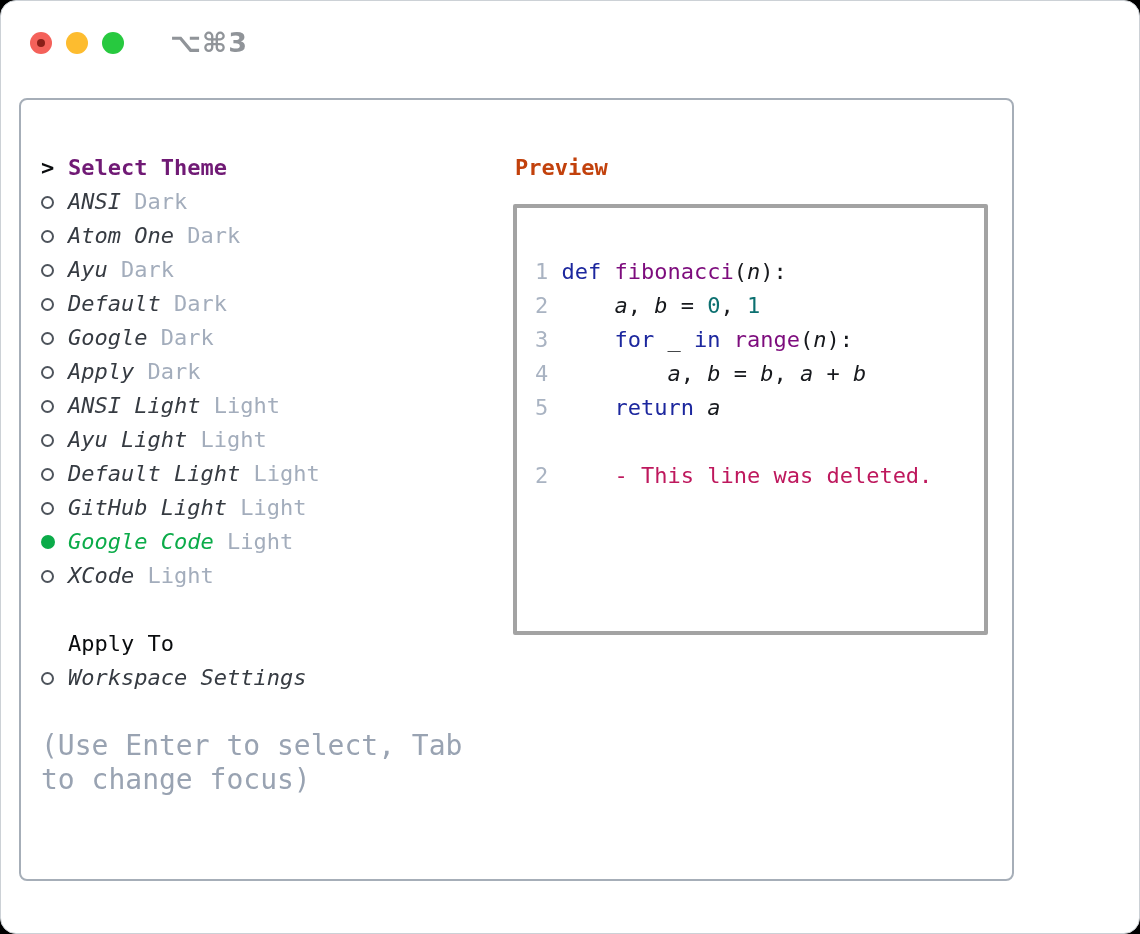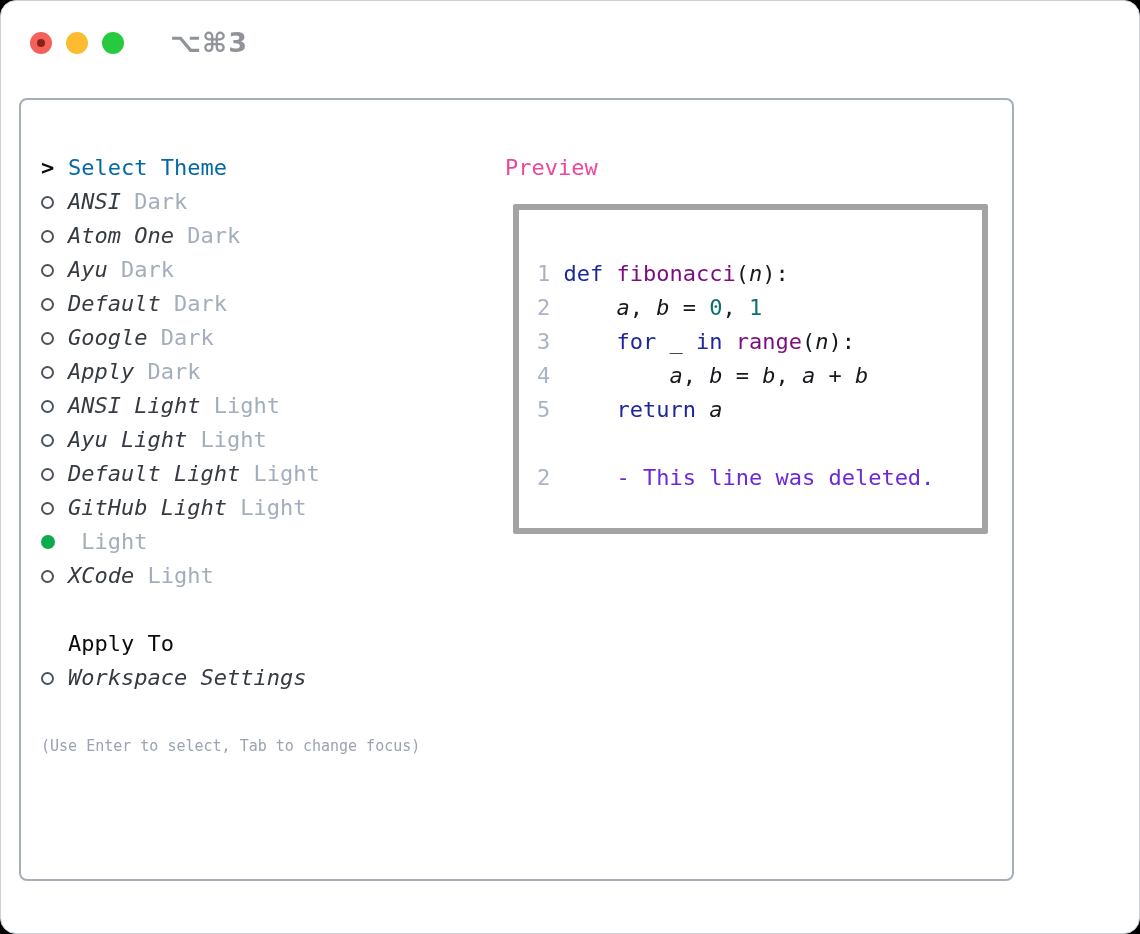--- a/index.html
+++ b/index.html
@@ -41,60 +41,60 @@
     border:2px solid #a6aeb8;border-radius:8px;box-sizing:border-box;
     background:#fff;
   }
   .left-col{
     position:absolute;left:20px;top:51px;width:440px;
     font-size:22px;line-height:34px;color:#363b42;
   }
   .row{display:flex;align-items:center;height:34px;white-space:pre;}
   .icon-col{width:27px;flex:0 0 27px;display:flex;align-items:center;}
   .prompt{color:#0a0c0e;font-weight:bold;}
-  .hdr{color:#0369a1;font-weight:normal;}
+  .hdr{color:#701a75;font-weight:bold;}
   .radio{
     width:13px;height:13px;border:2px solid #4e545c;border-radius:50%;
     box-sizing:border-box;background:transparent;
   }
   .radio.selected{width:14px;height:14px;border:none;background:#0bab49;}
   .name{color:#363b42;font-style:italic;}
   .name.sel{color:#0bab49;}
   .variant{color:#a3adbc;}
   .apply-hdr{color:#0a0c0e;}
   .spacer{height:34px;}
   .hint{
     color:#99a3b2;white-space:normal;width:440px;
-    font-size:15px;line-height:34px;
+    font-size:28px;line-height:34px;
   }
   
   .preview-header{
-    position:absolute;left:484px;top:51px;height:34px;line-height:34px;
-    font-size:22px;font-weight:normal;color:#ec4899;
+    position:absolute;left:494px;top:51px;height:34px;line-height:34px;
+    font-size:22px;font-weight:bold;color:#c2410c;
   }
   .preview-box{
-    position:absolute;left:492px;top:104px;width:475px;height:330px;
-    border:6px solid #a3a3a3;border-radius:2px;box-sizing:border-box;
+    position:absolute;left:492px;top:104px;width:475px;height:431px;
+    border:4px solid #a3a3a3;border-radius:2px;box-sizing:border-box;
     background:#fff;overflow:hidden;
   }
   .code{
     padding:47px 0 0 18px;
   }
   .code-line{
     height:34px;line-height:34px;font-size:22px;white-space:pre;
   }
   .tok{white-space:pre;}
   .ln{color:#a9b3c2;}
   .kw{color:#1c279e;}
   .fn{color:#7d0c7d;}
   .nm{color:#0c7070;}
   .pl{color:#17191d;}
   .vr{color:#17191d;font-style:italic;}
   .cx{color:#8a8d91;}
-  .de{color:#6d28d9;}
+  .de{color:#be185d;}
   .ad{color:#12bd12;}
 </style>
 </head>
 <body>
 
 <div class="window">
 
   <div class="titlebar">
     <span class="light red">
         <span class="dot"></span>
@@ -116,21 +116,21 @@
           <div class="row"><span class="icon-col"><span class="radio"></span></span><span class="name">ANSI</span><span class="variant"> Dark</span></div>
           <div class="row"><span class="icon-col"><span class="radio"></span></span><span class="name">Atom One</span><span class="variant"> Dark</span></div>
           <div class="row"><span class="icon-col"><span class="radio"></span></span><span class="name">Ayu</span><span class="variant"> Dark</span></div>
           <div class="row"><span class="icon-col"><span class="radio"></span></span><span class="name">Default</span><span class="variant"> Dark</span></div>
           <div class="row"><span class="icon-col"><span class="radio"></span></span><span class="name">Google</span><span class="variant"> Dark</span></div>
           <div class="row"><span class="icon-col"><span class="radio"></span></span><span class="name">Apply</span><span class="variant"> Dark</span></div>
           <div class="row"><span class="icon-col"><span class="radio"></span></span><span class="name">ANSI Light</span><span class="variant"> Light</span></div>
           <div class="row"><span class="icon-col"><span class="radio"></span></span><span class="name">Ayu Light</span><span class="variant"> Light</span></div>
           <div class="row"><span class="icon-col"><span class="radio"></span></span><span class="name">Default Light</span><span class="variant"> Light</span></div>
           <div class="row"><span class="icon-col"><span class="radio"></span></span><span class="name">GitHub Light</span><span class="variant"> Light</span></div>
-          <div class="row"><span class="icon-col"><span class="radio selected"></span></span><span class="variant"> Light</span></div>
+          <div class="row"><span class="icon-col"><span class="radio selected"></span></span><span class="name sel">Google Code</span><span class="variant"> Light</span></div>
           <div class="row"><span class="icon-col"><span class="radio"></span></span><span class="name">XCode</span><span class="variant"> Light</span></div>
         </div>
 
       <div class="spacer"></div>
 
       <div class="row">
         <span class="icon-col"></span>
         <span class="apply-hdr">Apply To</span>
       </div>
 

